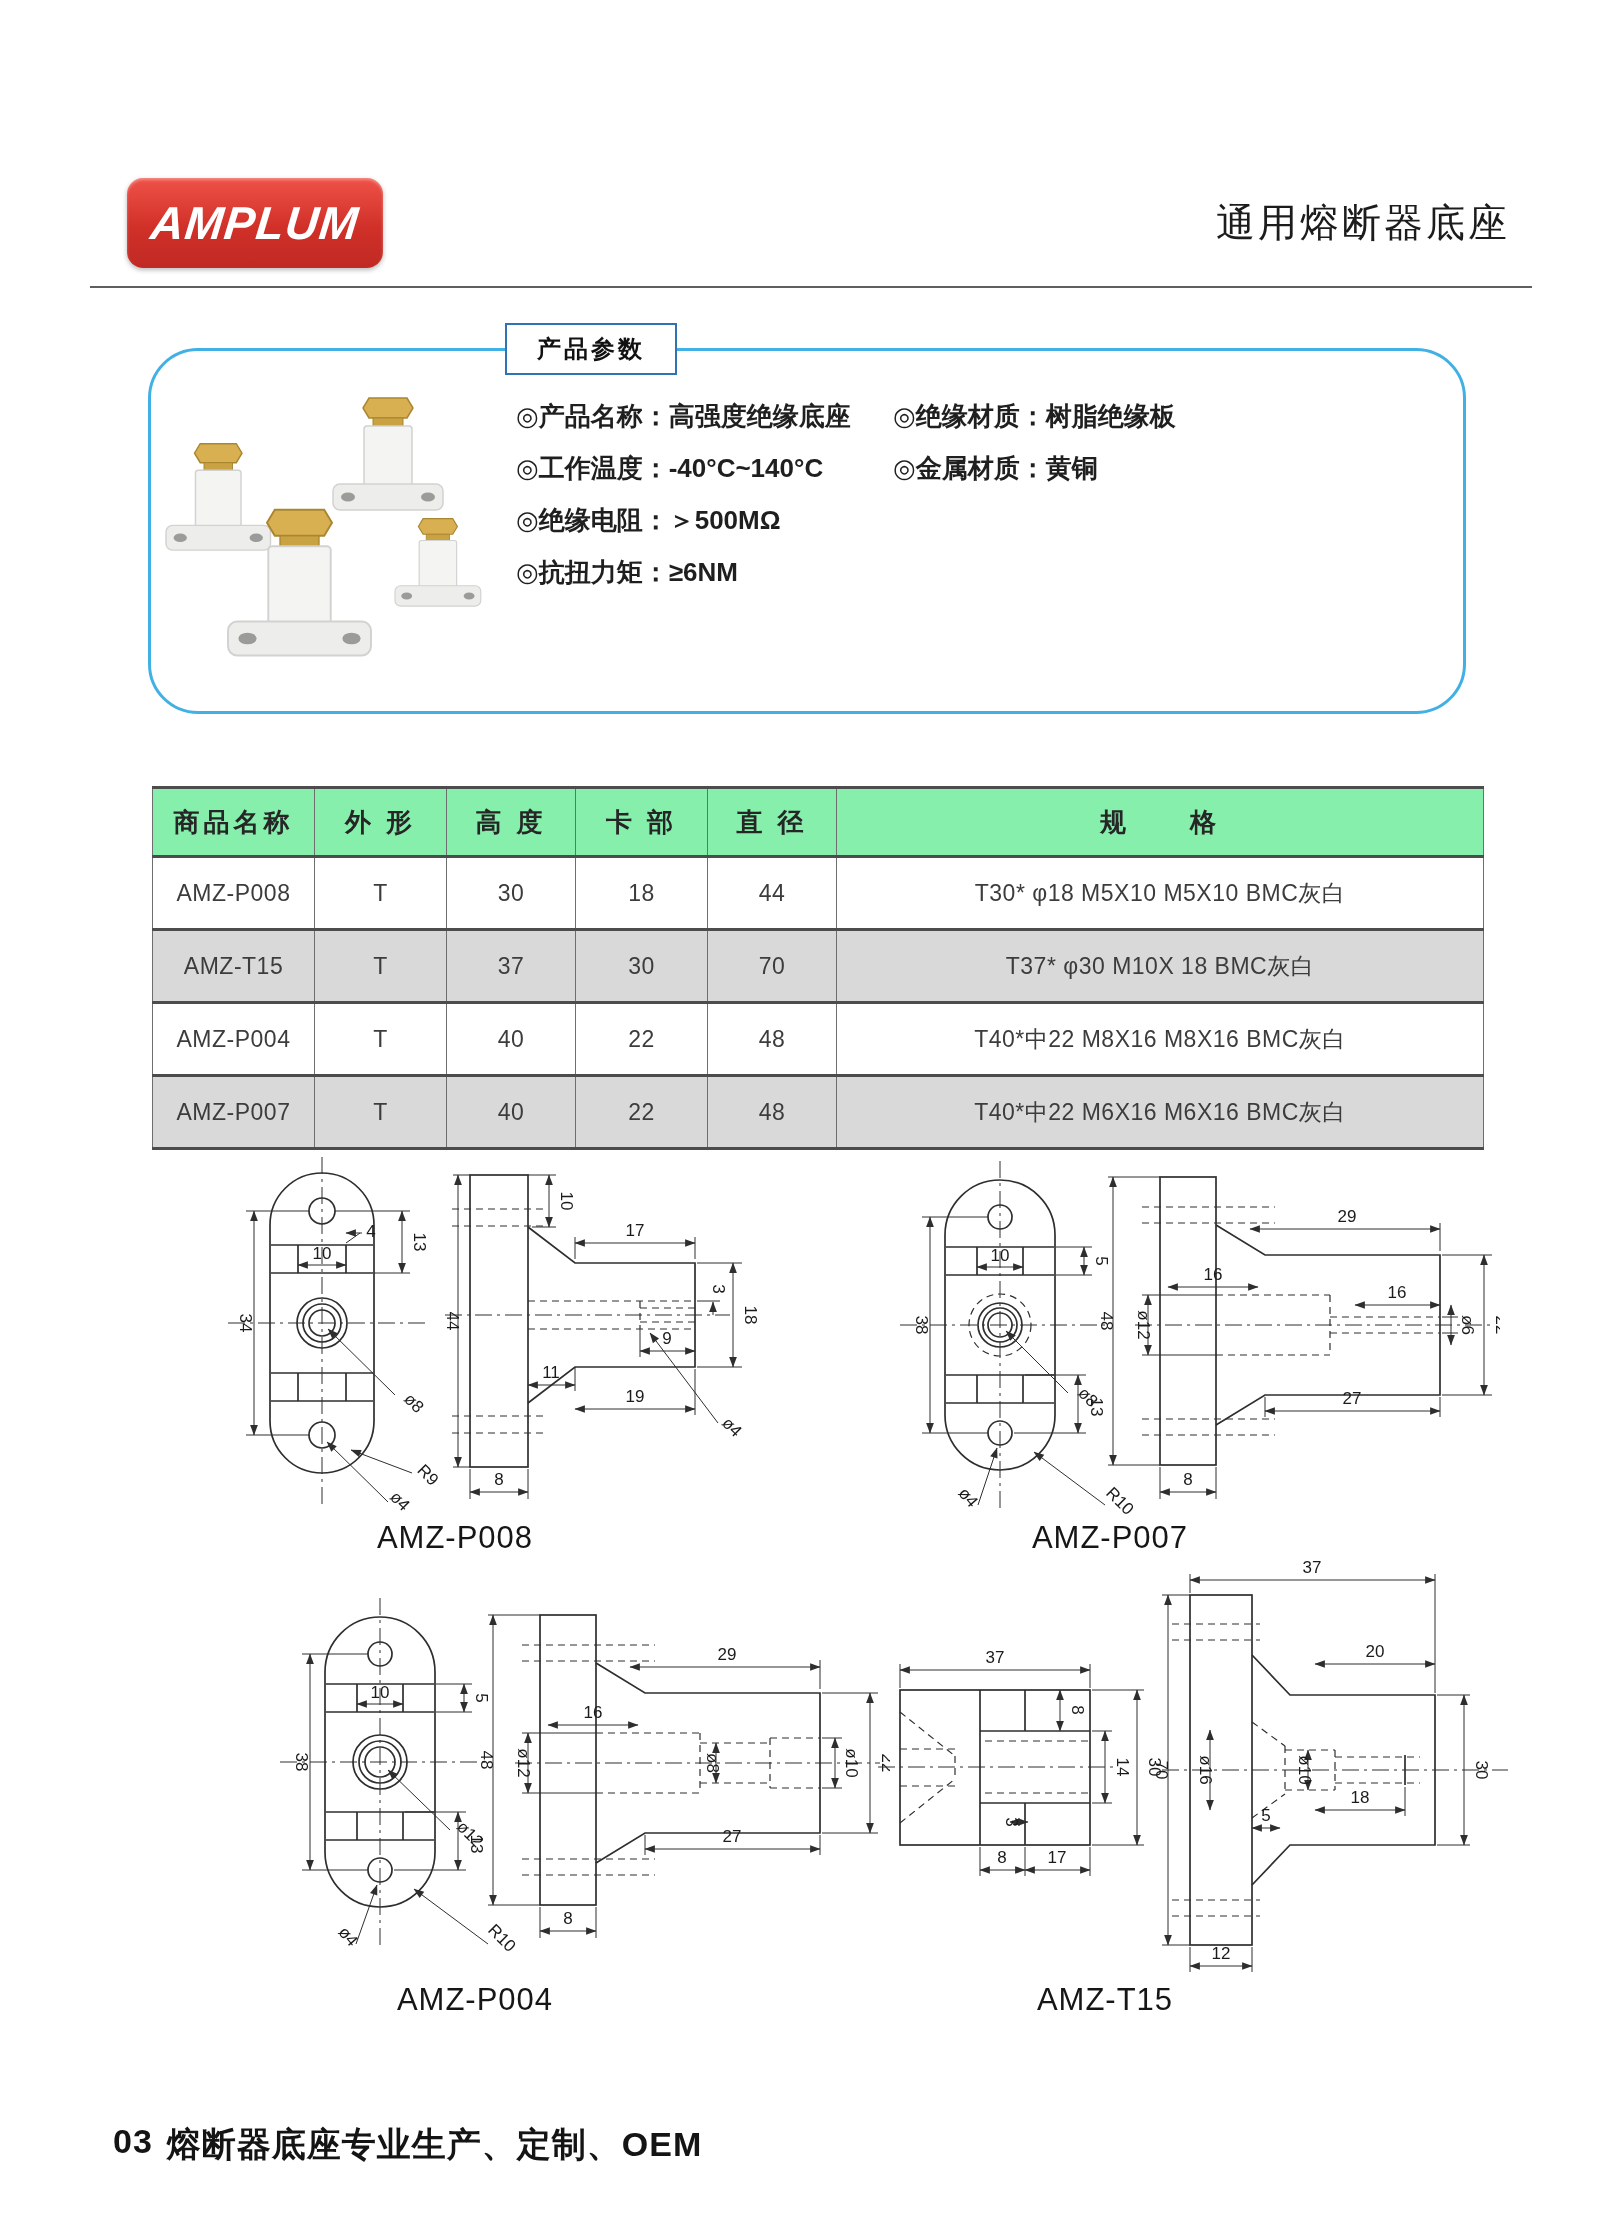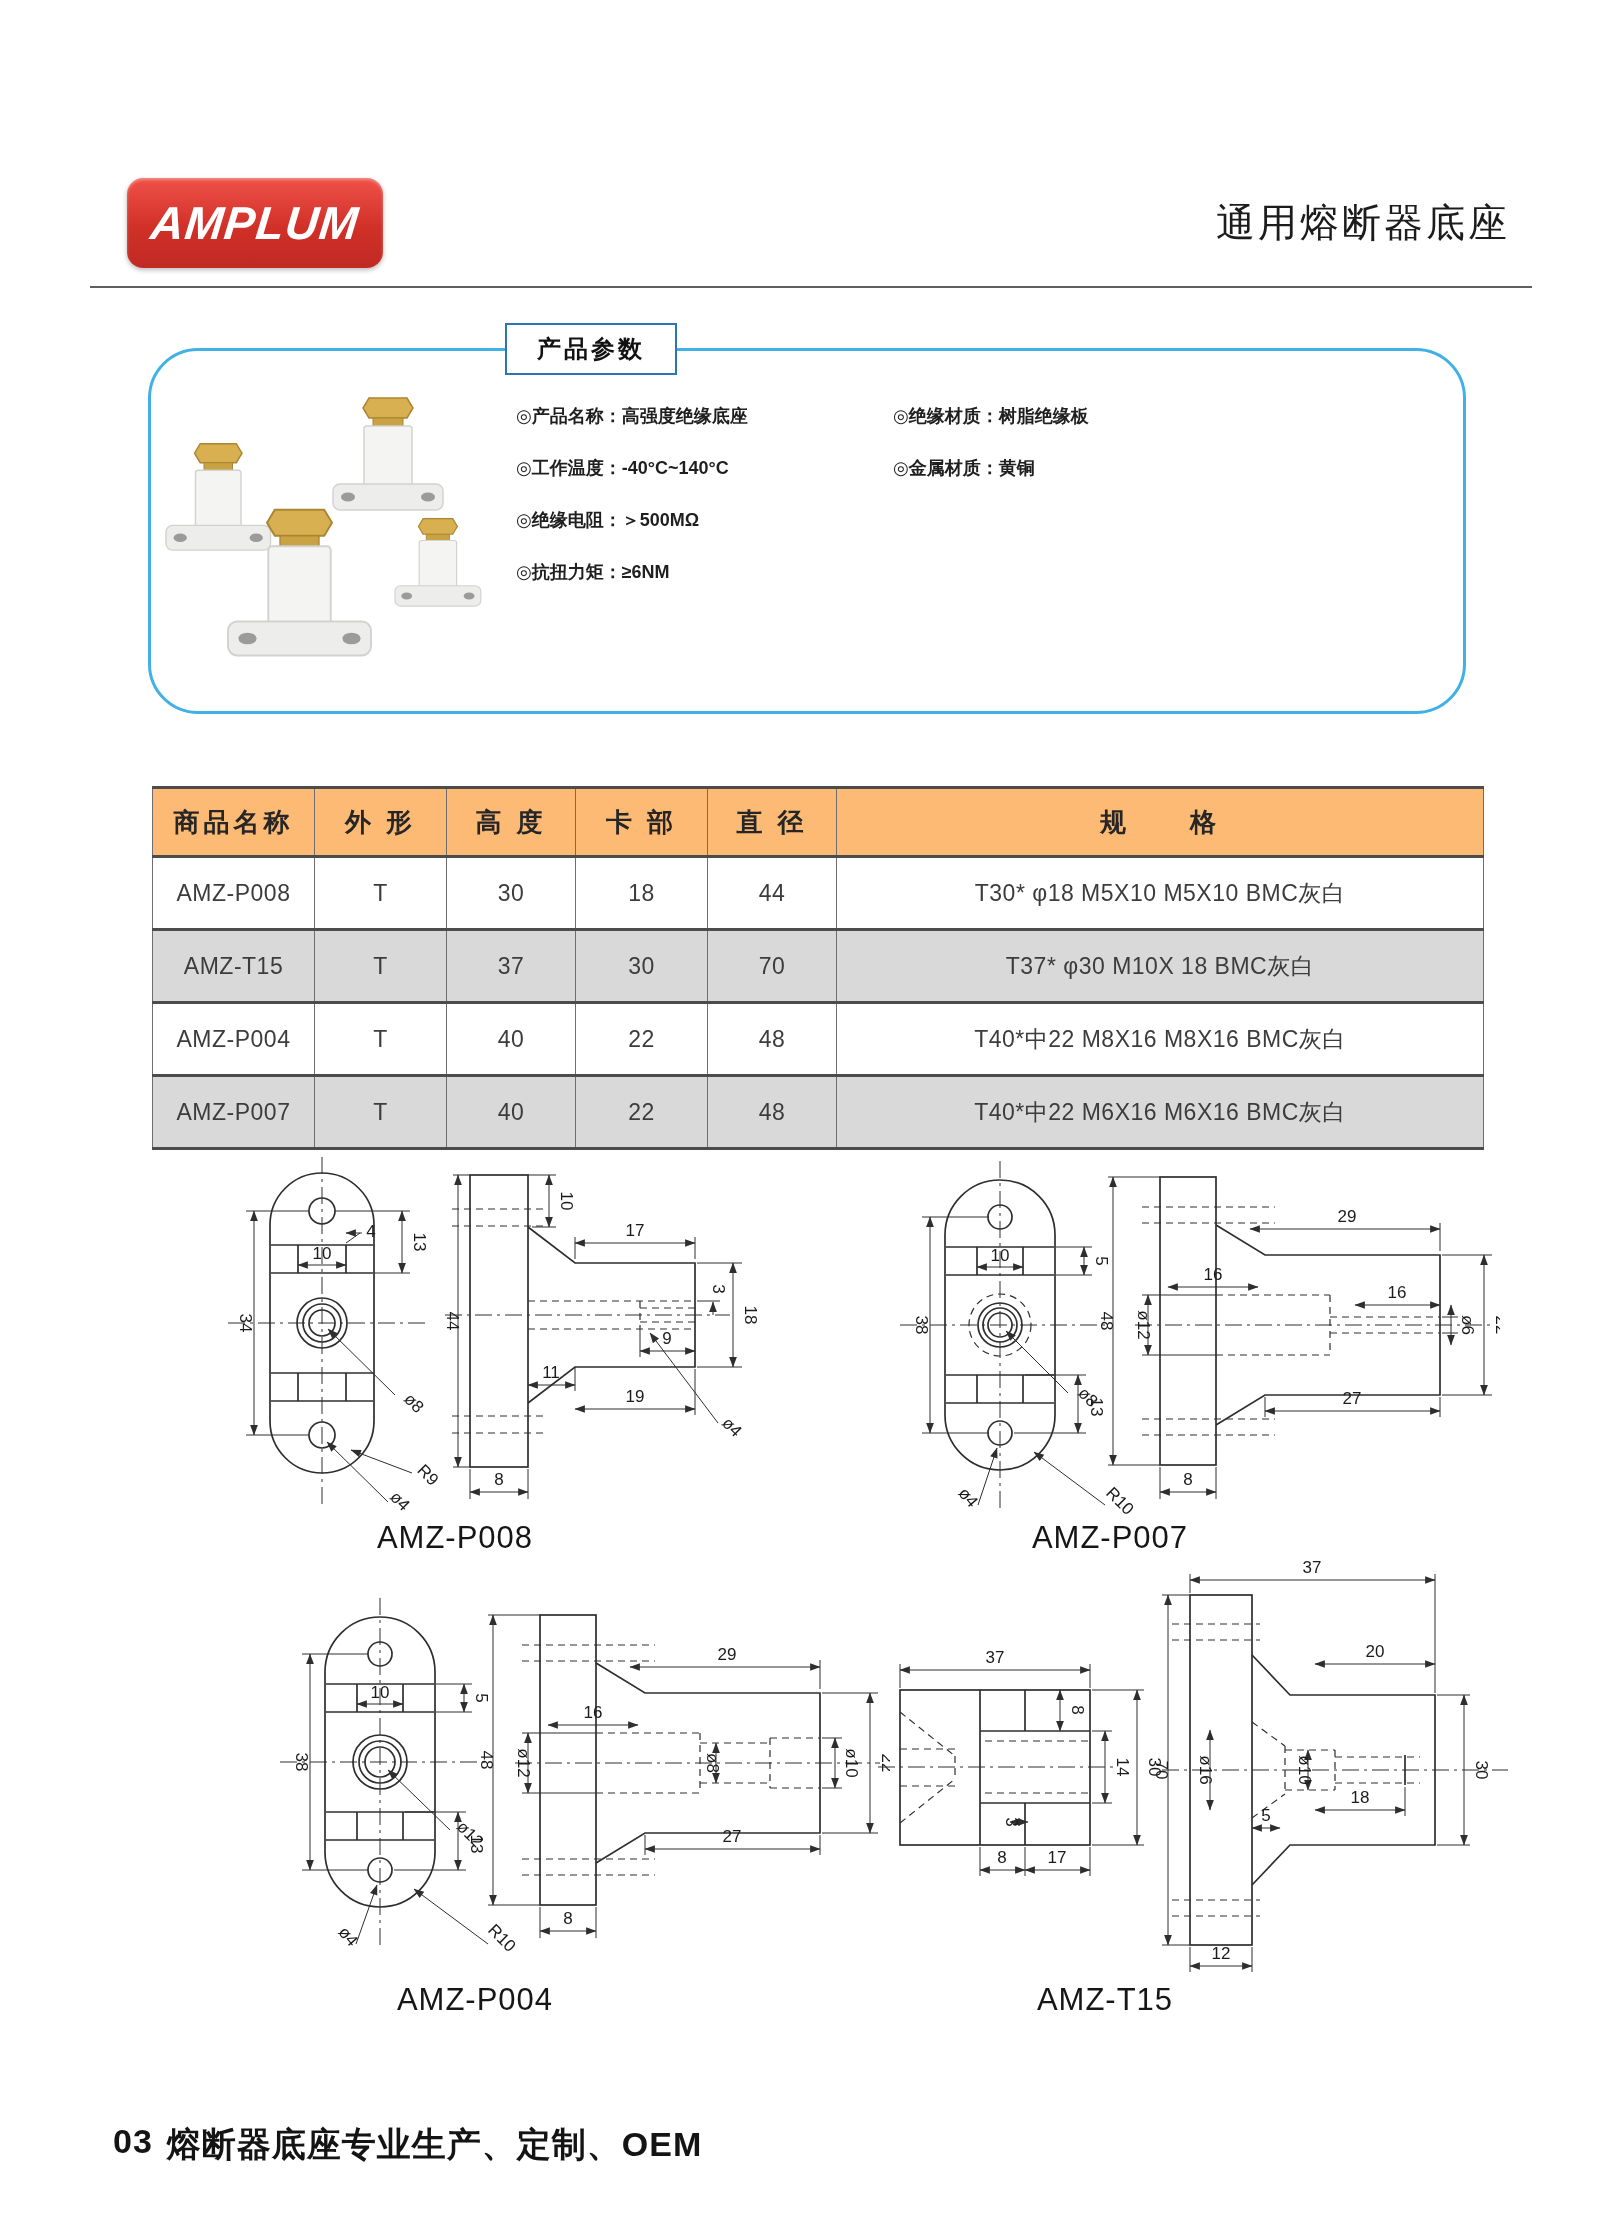--- a/index.html
+++ b/index.html
@@ -25,34 +25,34 @@
   .hr{left:90px;top:286px;width:1442px;height:2px;background:#5f5f5f;}
 
   
   .card{left:148px;top:348px;width:1312px;height:360px;border:3px solid #41b1e5;border-radius:50px;background:#fff;}
   .card-label{
     left:505px;top:323px;width:168px;height:48px;background:#fff;border:2px solid #2e73b4;
     display:flex;align-items:center;justify-content:center;
     font-size:24px;font-weight:bold;color:#111;letter-spacing:3px;z-index:3;
   }
   .photo{left:158px;top:372px;width:330px;height:312px;}
-  .pcol{font-size:18px;font-weight:600;color:#1f1f1f;z-index:2;}
+  .pcol{font-size:26px;font-weight:600;color:#1f1f1f;z-index:2;}
   .pcol .li{height:52px;line-height:52px;white-space:nowrap;}
   .pcol1{left:516px;top:390px;}
   .pcol2{left:893px;top:390px;}
 
   
   .spec-table{left:152px;top:786px;width:1331px;}
   table{border-collapse:collapse;width:100%;table-layout:fixed;}
   th,td{
     border-left:1.5px solid #6e6e6e;border-right:1.5px solid #6e6e6e;
     border-top:3px solid #4c4c4c;border-bottom:3px solid #4c4c4c;
     text-align:center;vertical-align:middle;
   }
-  th{height:64px;background:#fdba74;font-size:26px;font-weight:bold;color:#262626;letter-spacing:4px;}
+  th{height:64px;background:#86efac;font-size:26px;font-weight:bold;color:#262626;letter-spacing:4px;}
   td{height:68px;font-size:23px;color:#3c3c3c;background:#fff;letter-spacing:0.5px;}
   tbody tr:nth-child(even) td{background:#d9d9d9;}
 
   
   .tech{position:absolute;}
   .tech .ln{fill:none;stroke:#2e2e2e;stroke-width:1.7;}
   .tech .dl{fill:none;stroke:#2e2e2e;stroke-width:1.2;stroke-dasharray:7 5;}
   .tech .cl{fill:none;stroke:#2e2e2e;stroke-width:1;stroke-dasharray:17 5 3 5;}
   .tech .dim{stroke:#2e2e2e;stroke-width:1;fill:none;}
   .tech text{font-size:17px;fill:#1b1b1b;font-family:"Liberation Sans","DejaVu Sans",sans-serif;}

